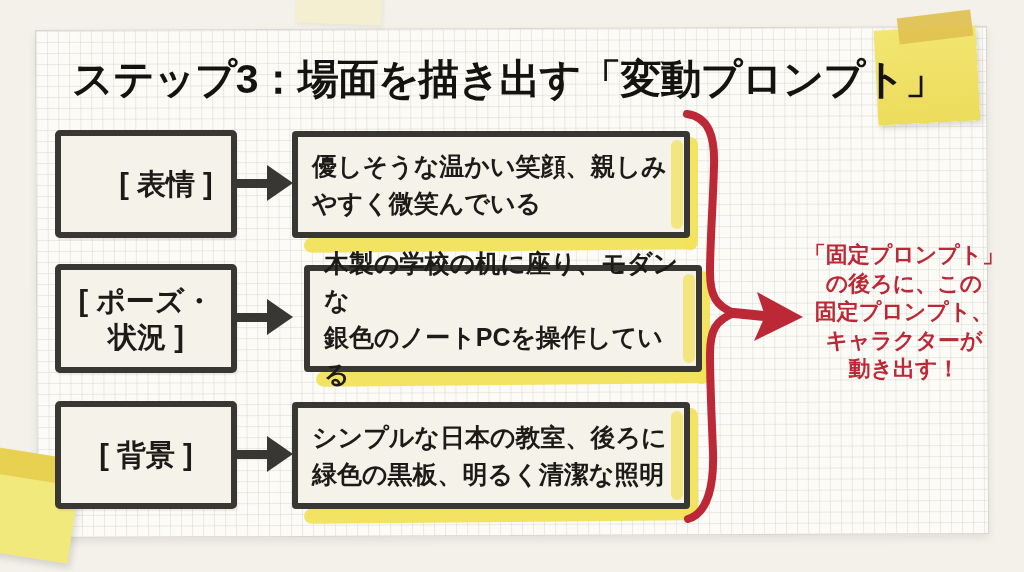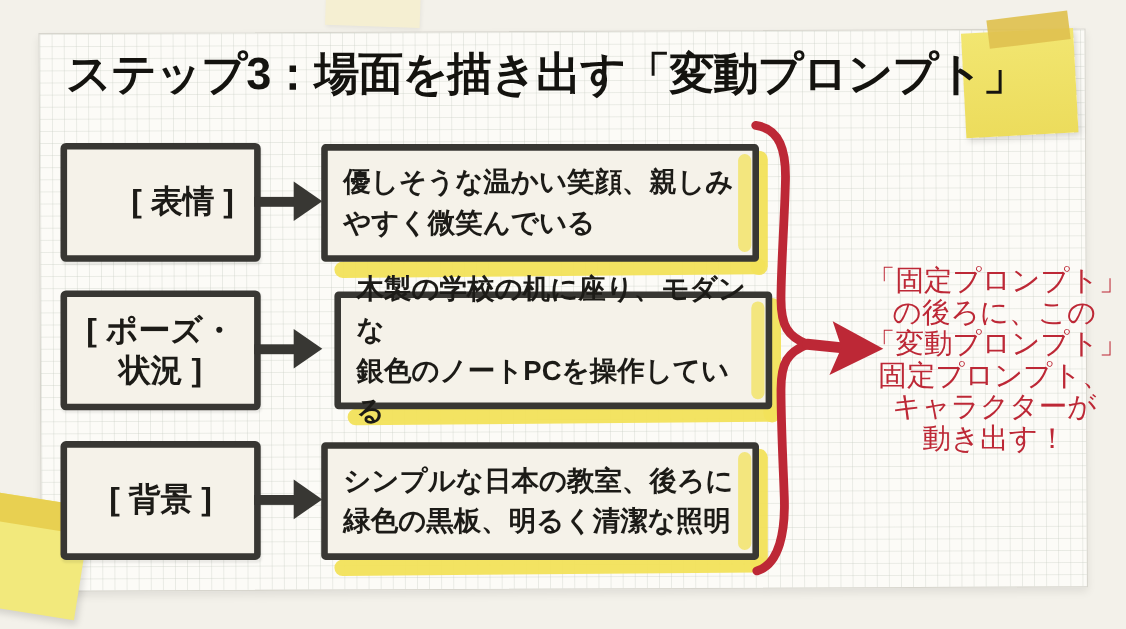--- a/index.html
+++ b/index.html
@@ -100,39 +100,39 @@
   }
   .rbox span{display:block;position:relative;z-index:1;font-size:25px;font-weight:800;color:#1c1b17;line-height:37px;}
 
   
   .brace-svg{position:absolute;z-index:2;left:0;top:0;pointer-events:none;}
 
   
   .annotation{
     position:absolute;z-index:3;left:788px;top:241px;width:232px;
     text-align:center;color:#bd2836;
-    font-size:26px;font-weight:400;line-height:28.5px;
+    font-size:22px;font-weight:700;line-height:28.5px;
   }
   .annotation span{display:block;white-space:nowrap;}
 </style>
 </head>
 <body>
 
 <div class="canvas">
 
   <div class="paper"></div>
 
   <div class="sticky sticky-top-pale"></div>
   <div class="sticky sticky-tr"></div>
   <div class="sticky-tr-tape"></div>
   <div class="sticky sticky-left">
     <div class="sticky-left-fold"></div>
   </div>
 
-  <h1 class="title" style="margin:0;">ステップ3：場面を描き出す「変動プロンプト」</h1>
+  <h1 class="title" style="margin:12px;">ステップ3：場面を描き出す「変動プロンプト」</h1>
 
   <div class="lbox" style="top:130px;padding-left:40px;">
     <span>[ 表情 ]</span>
   </div>
   <div class="arrow" style="top:165px;">
     <div class="shaft"></div>
     <div class="head"></div>
   </div>
   <div class="rwrap" style="top:131px;">
     <div class="hl-right"></div>
@@ -187,19 +187,18 @@
              C 716 320 710 330 710 354
              C 710 386 712 424 713 452
              C 714 482 709 513 688 519" fill="none" stroke="#bd2836" stroke-width="8" stroke-linecap="round" stroke-linejoin="round"></path>
     <path d="M 734 313 L 764 316" fill="none" stroke="#bd2836" stroke-width="10" stroke-linecap="round"></path>
     <polygon points="757,292 803,317 754,341 765,316" fill="#bd2836"></polygon>
   </svg>
 
   <div class="annotation">
     <span>「固定プロンプト」</span>
     <span>の後ろに、この</span>
-    <span>「変動プロンプト」</span>
     <span>固定プロンプト、</span>
     <span>キャラクターが</span>
     <span>動き出す！</span>
   </div>
 
 </div>
 
 </body></html>

